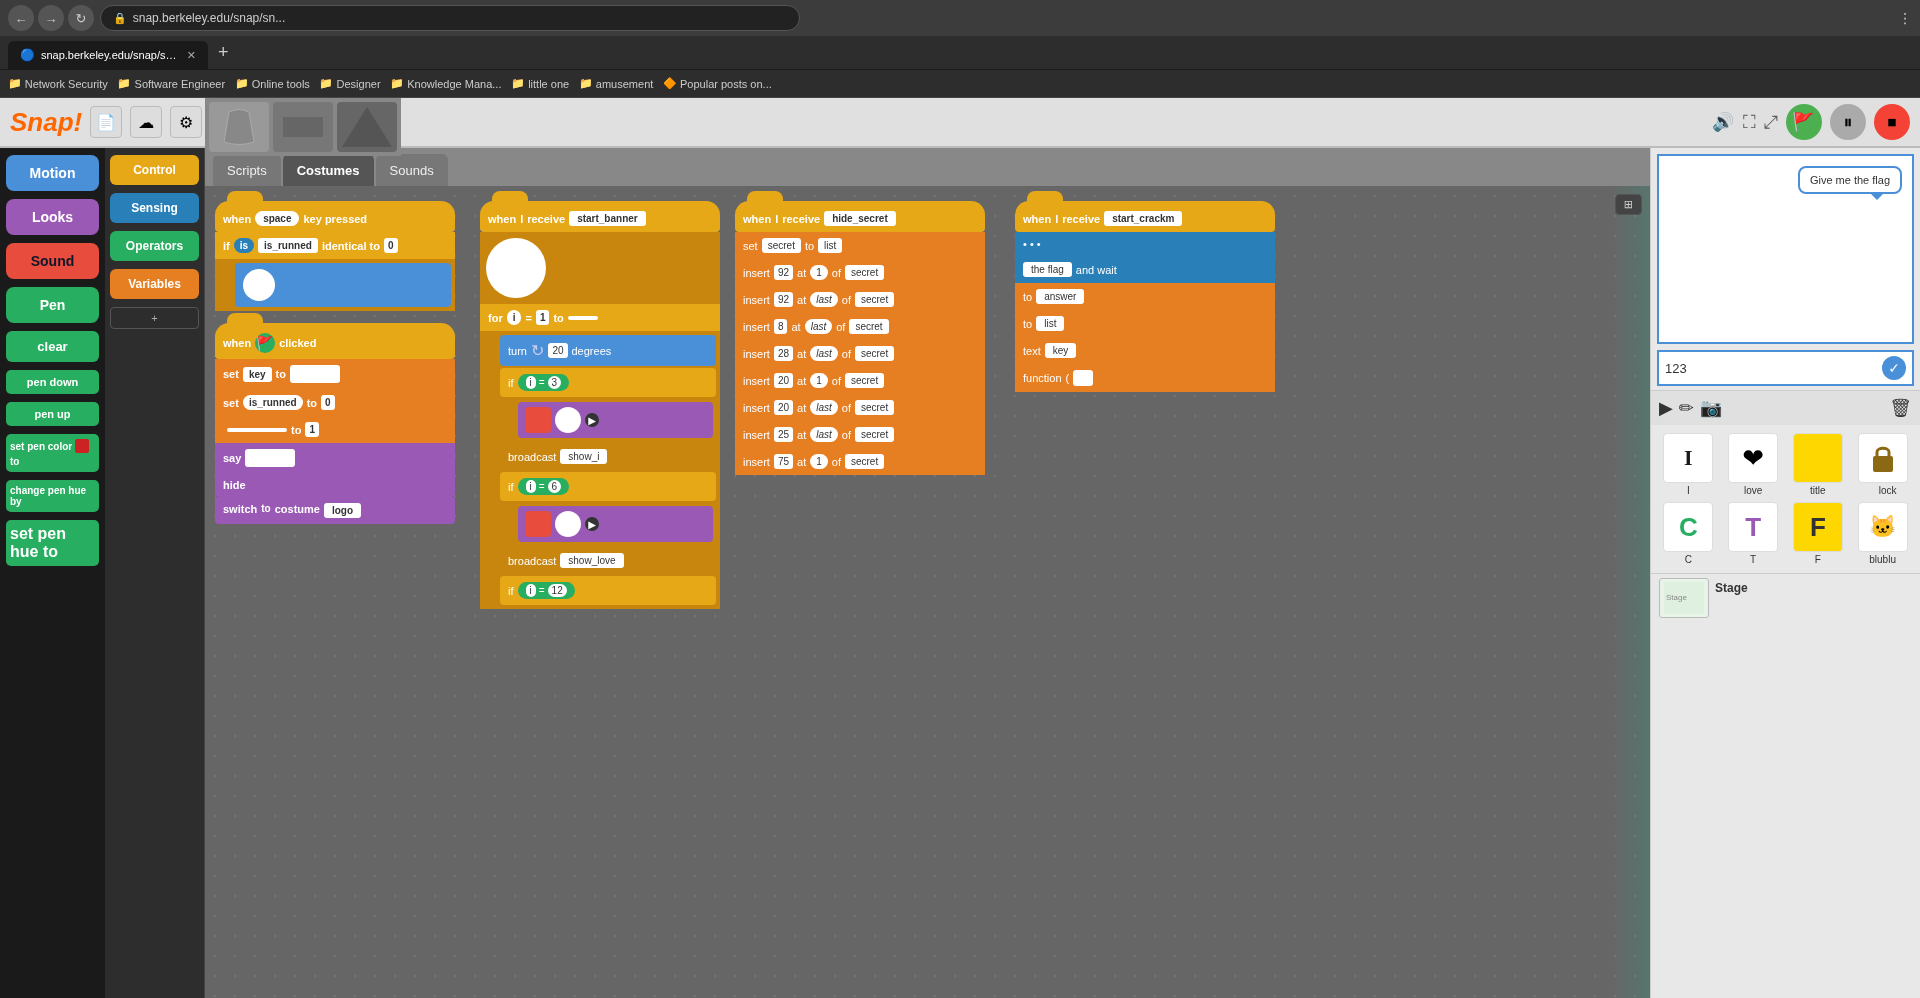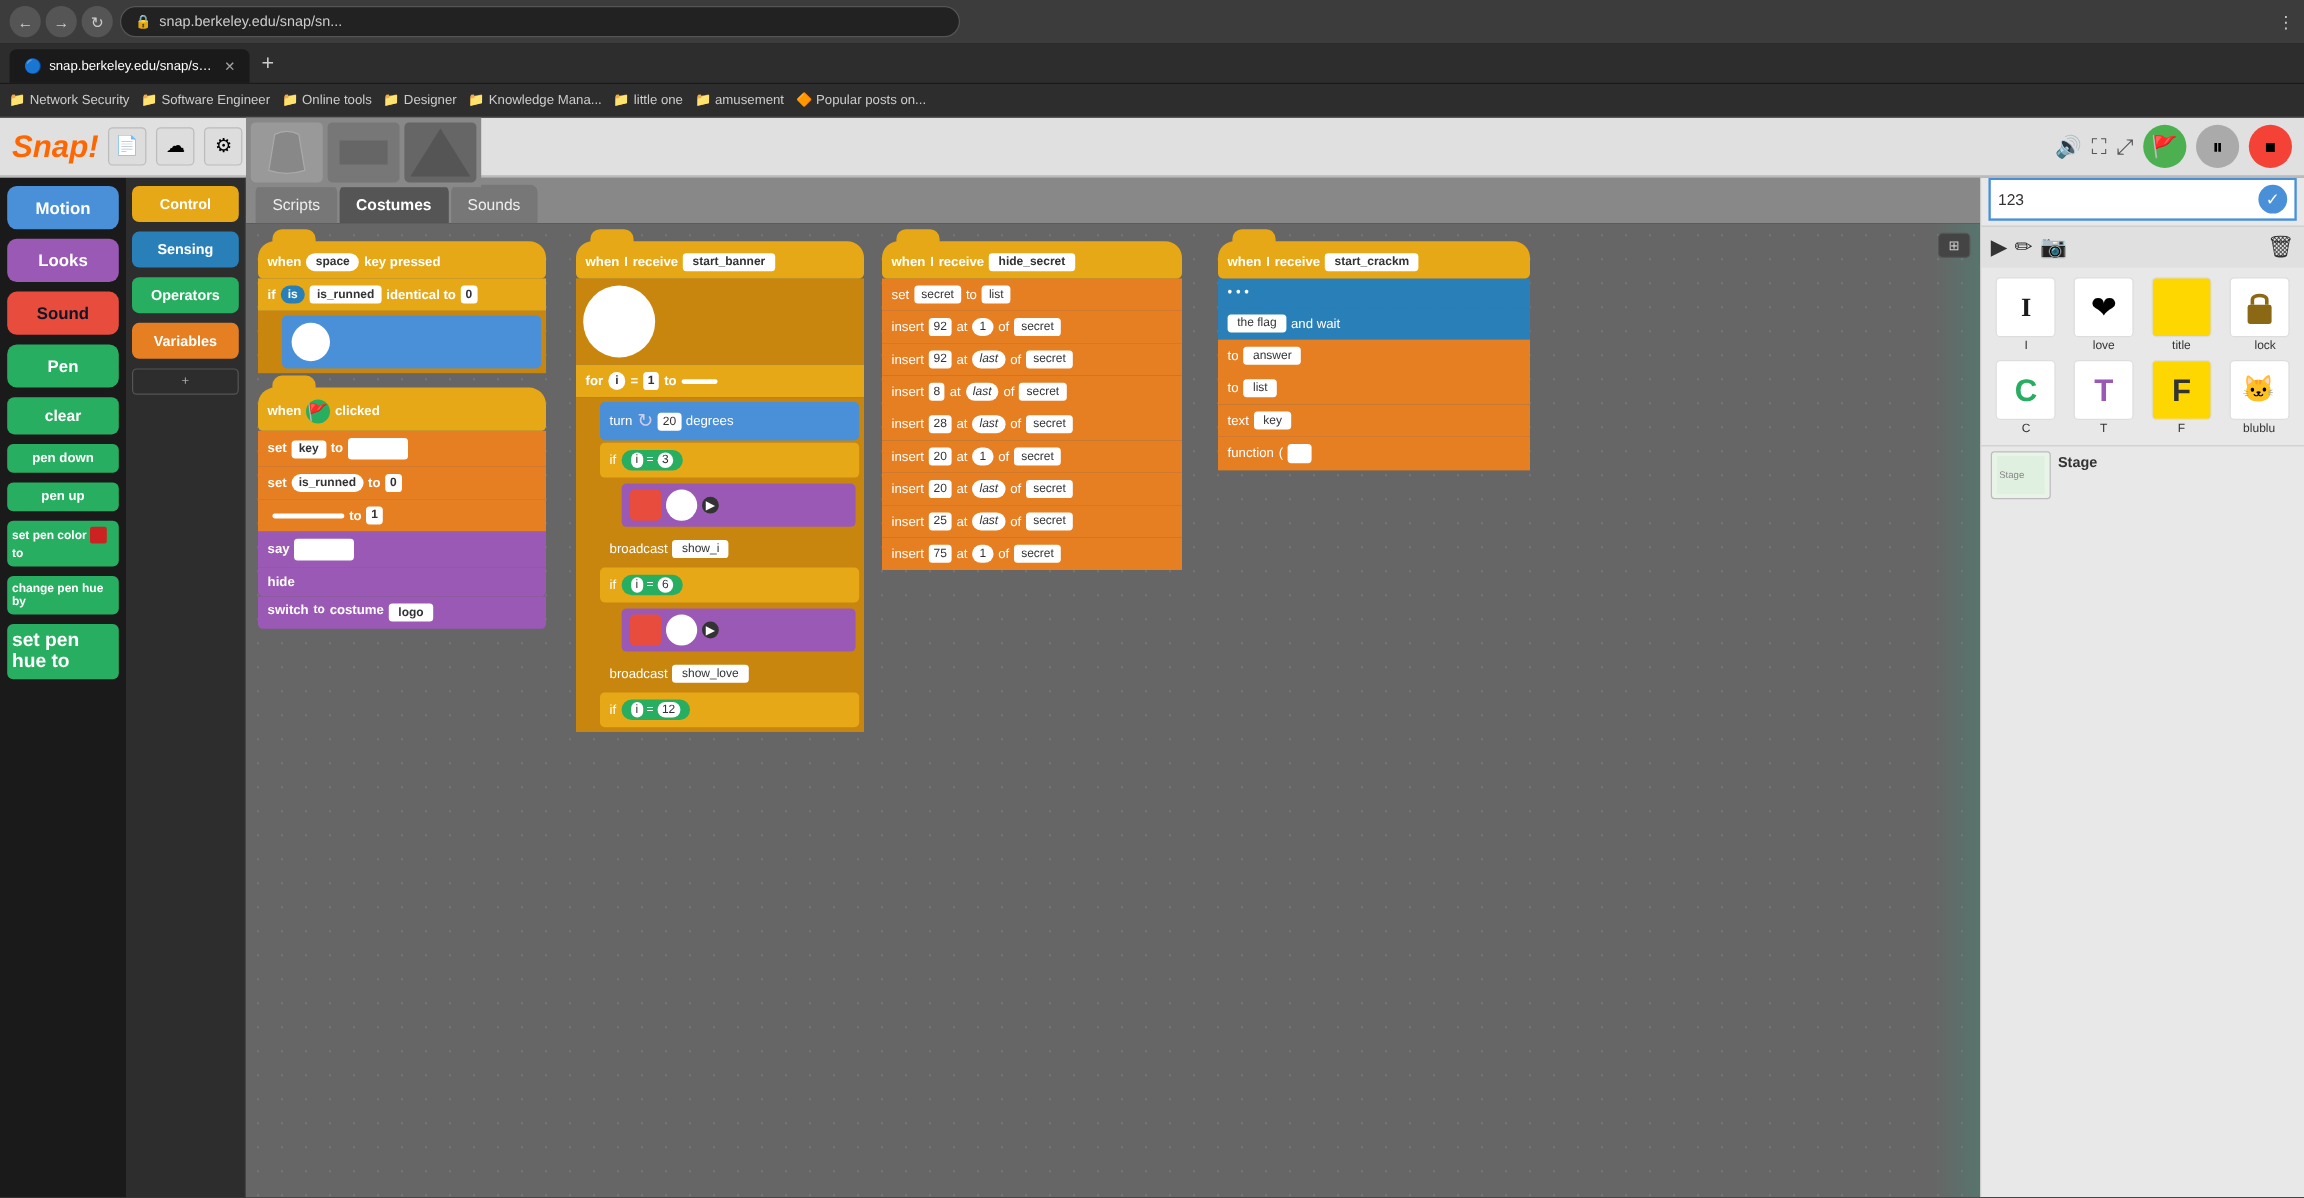--- a/index.html
+++ b/index.html
@@ -420,20 +420,27 @@
           </div>
         </div>
 
         <div style="position:absolute;top:0;right:0;width:40px;height:100%;background:linear-gradient(to left, rgba(0,200,150,0.15),transparent);pointer-events:none;"></div>
 
       </div>
     </div>
 
     <div style="width:270px;background:#e8e8e8;display:flex;flex-direction:column;border-left:1px solid #ccc;overflow-y:auto;">
 
+      <div style="background:white;border:2px solid #4a90d9;margin:6px;position:relative;min-height:190px;">
+
+        <div style="position:absolute;top:10px;right:10px;background:white;border:2px solid #4a90d9;border-radius:8px;padding:6px 10px;font-size:11px;color:#333;text-align:center;z-index:5;">
+          <span>Give me the flag</span>
+          <div style="position:absolute;bottom:-8px;right:15px;width:0;height:0;border-left:8px solid transparent;border-right:8px solid transparent;border-top:8px solid #4a90d9;"></div>
+        </div>
+      </div>
 
       <div style="background:white;border:2px solid #4a90d9;margin:0 6px;padding:4px 6px;display:flex;align-items:center;gap:4px;">
         <input type="text" style="flex: 1 1 0%; border: none; outline: none; font-size: 13px; color: rgb(51, 51, 51);" value="123">
         <button style="background:#4a90d9;color:white;border:none;border-radius:50%;width:24px;height:24px;cursor:pointer;font-size:14px;display:flex;align-items:center;justify-content:center;">✓</button>
       </div>
 
       <div style="display:flex;gap:6px;padding:6px 8px;align-items:center;border-top:1px solid #ccc;background:#e0e0e0;margin-top:4px;">
         <div style="font-size:18px;cursor:pointer;color:#333;">▶</div>
         <div style="font-size:18px;cursor:pointer;color:#333;">✏</div>
         <div style="font-size:18px;cursor:pointer;color:#333;">📷</div>

